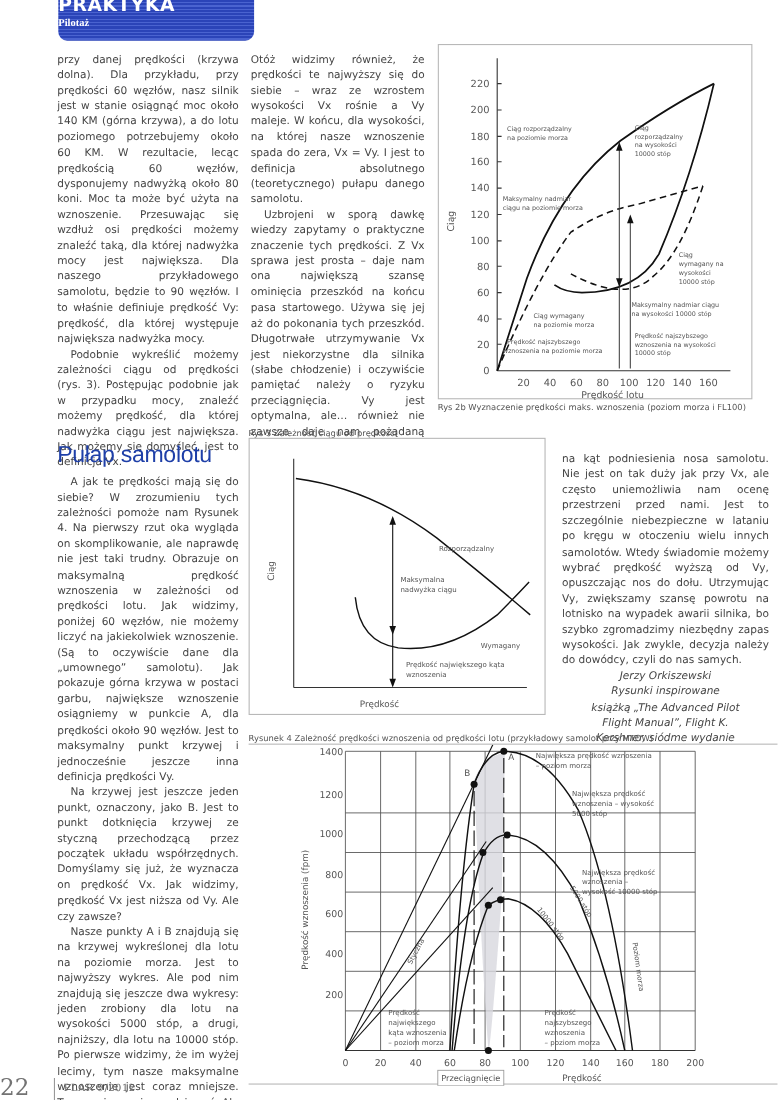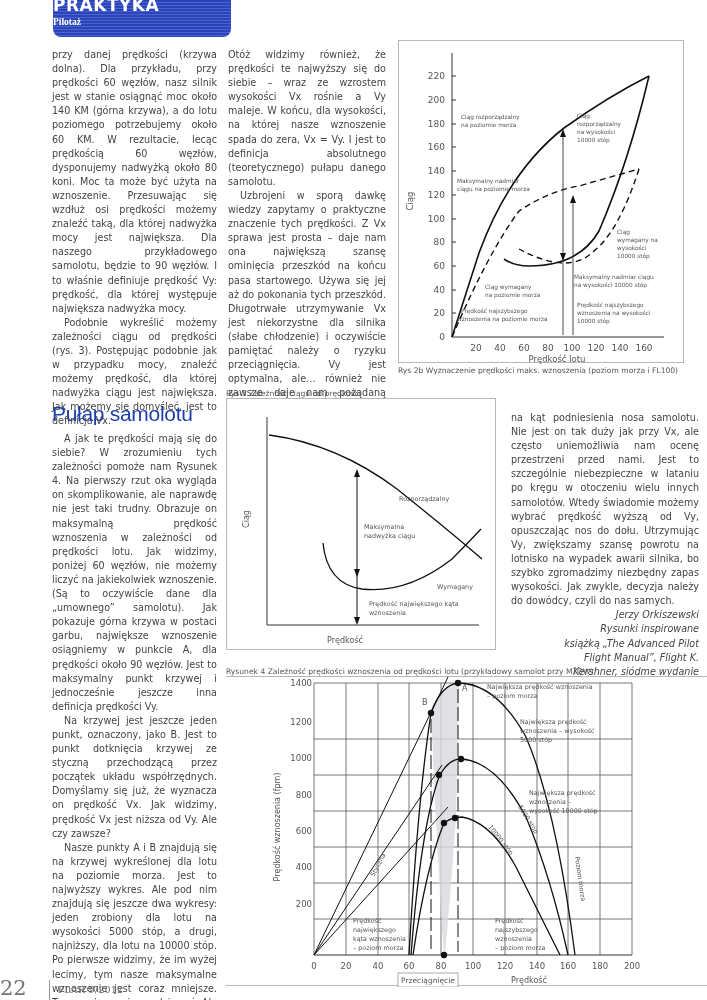--- a/index.html
+++ b/index.html
@@ -18,21 +18,21 @@
   .col p { text-indent: 0; }
   .col p.ind { text-indent: 12px; }
   .col1 { left: 52px; top: 48px; width: 165px; }
   .col2 { left: 228px; top: 48px; width: 158px; }
   .col3 { left: 511px; top: 411px; width: 188px; }
   .col1b { left: 52px; top: 432px; width: 165px; }
   .section-heading {
     position: absolute; left: 52px; top: 402px;
     font-family: Liberation Sans, sans-serif; font-size: 21px; color: #1e3fa8; letter-spacing: -0.3px; text-align: right;
   }
-  .sig { text-align: right; font-style: italic; }
+  .sig { text-align: center; font-style: italic; }
 
   .fig-box { position: absolute; border: 1px solid #b8b8b8; background: #fff; }
   .fig-caption { position: absolute; font-size: 7.6px; color: #555; white-space: nowrap; }
   svg text { font-family: "DejaVu Sans", sans-serif; fill: #555; }
 
   .footer-page { position: absolute; left: 0; top: 976px; font-family: "DejaVu Serif", serif; font-size: 21px; color: #737373; }
   .footer-mag { position: absolute; left: 58px; top: 985px; font-family: "DejaVu Serif", serif; font-size: 9px; color: #666; letter-spacing: 0.5px; }
   .footer-rule { position: absolute; left: 49px; top: 980px; width: 1px; height: 20px; background: #999; }
 </style>
 </head>

